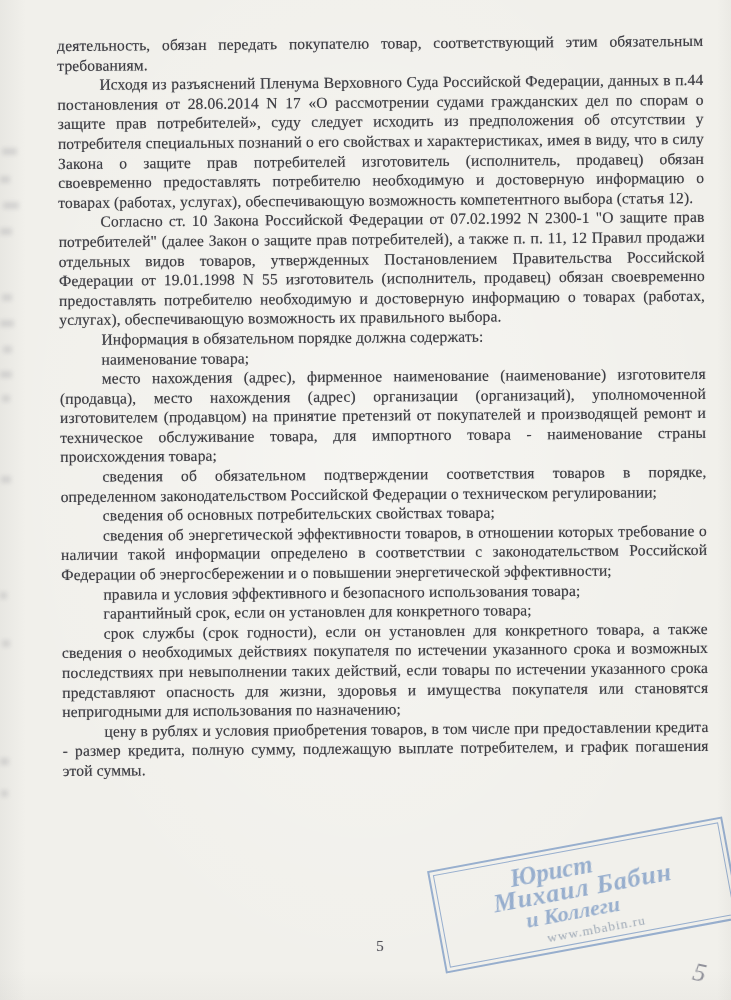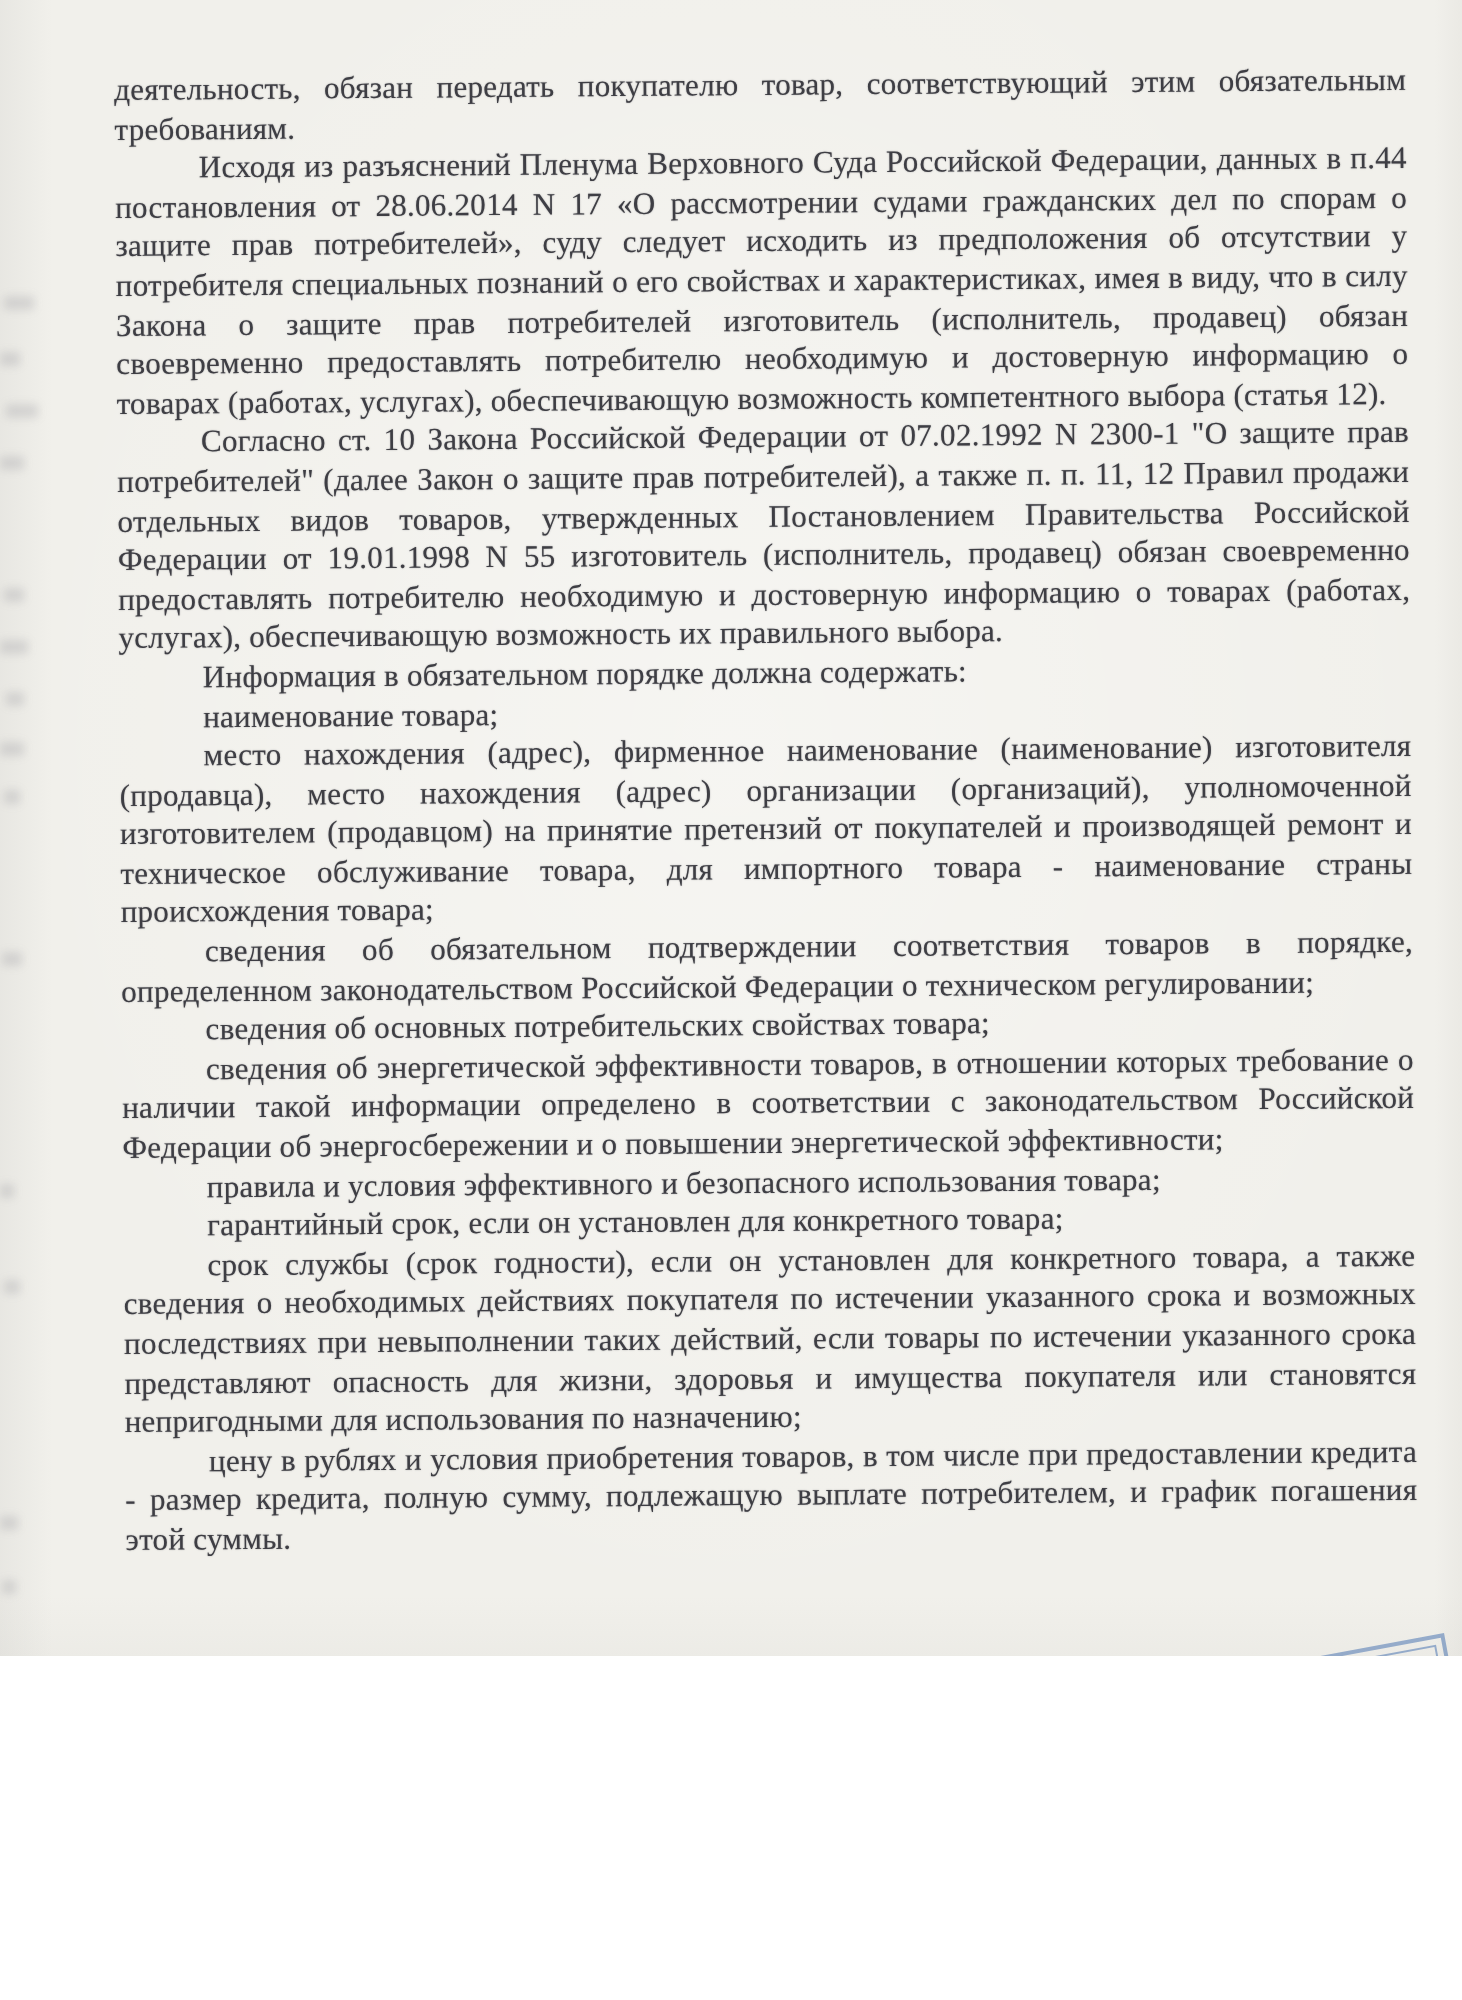--- a/index.html
+++ b/index.html
@@ -3,21 +3,21 @@
 <meta charset="utf-8">
 <style>
   html, body {
     margin: 0; padding: 0;
     width: 731px; height: 1000px;
     overflow: hidden;
     font-family: "Liberation Serif", serif;
   }
   .page {
     position: relative;
-    width: 731px; height: 828px;
+    width: 731px; height: 1000px;
     background:
       radial-gradient(ellipse at 50% 45%, rgba(255,255,255,0.35), rgba(0,0,0,0) 70%),
       linear-gradient(90deg, rgba(150,150,148,0.10) 0px, rgba(0,0,0,0) 26px),
       linear-gradient(270deg, rgba(160,158,152,0.08) 0px, rgba(0,0,0,0) 14px),
       linear-gradient(0deg, rgba(160,158,152,0.06) 0px, rgba(0,0,0,0) 30px),
       #f1f0eb;
     overflow: hidden;
   }
   
   .smudge {

